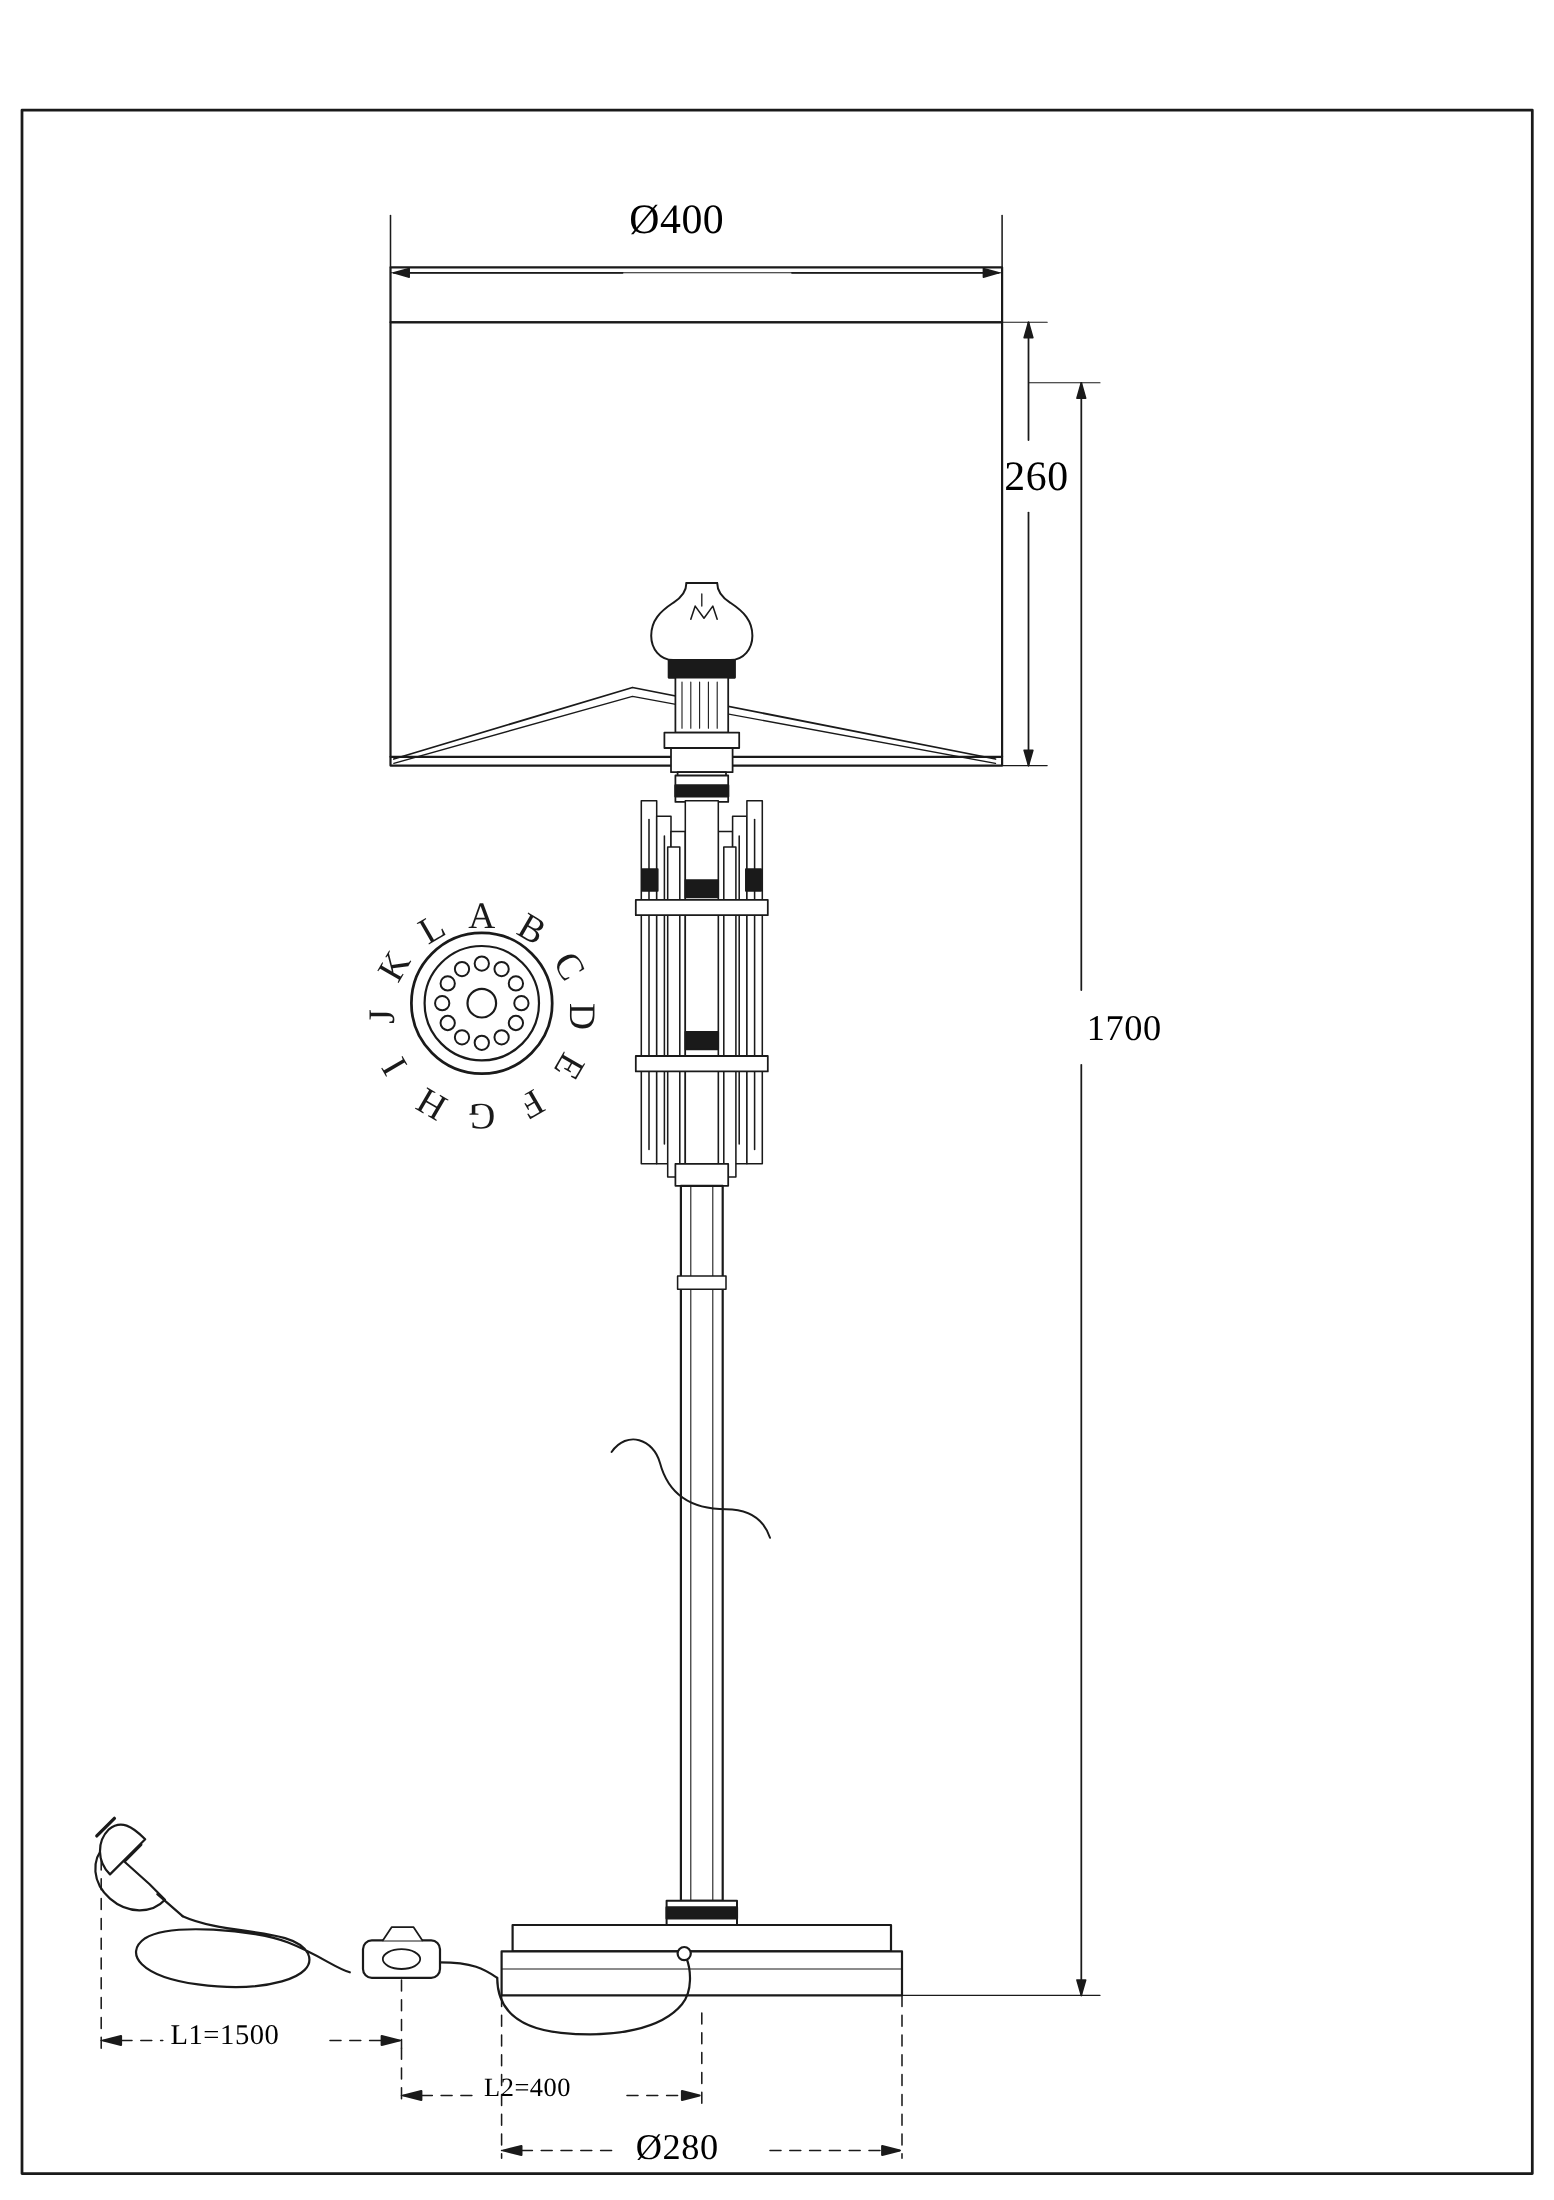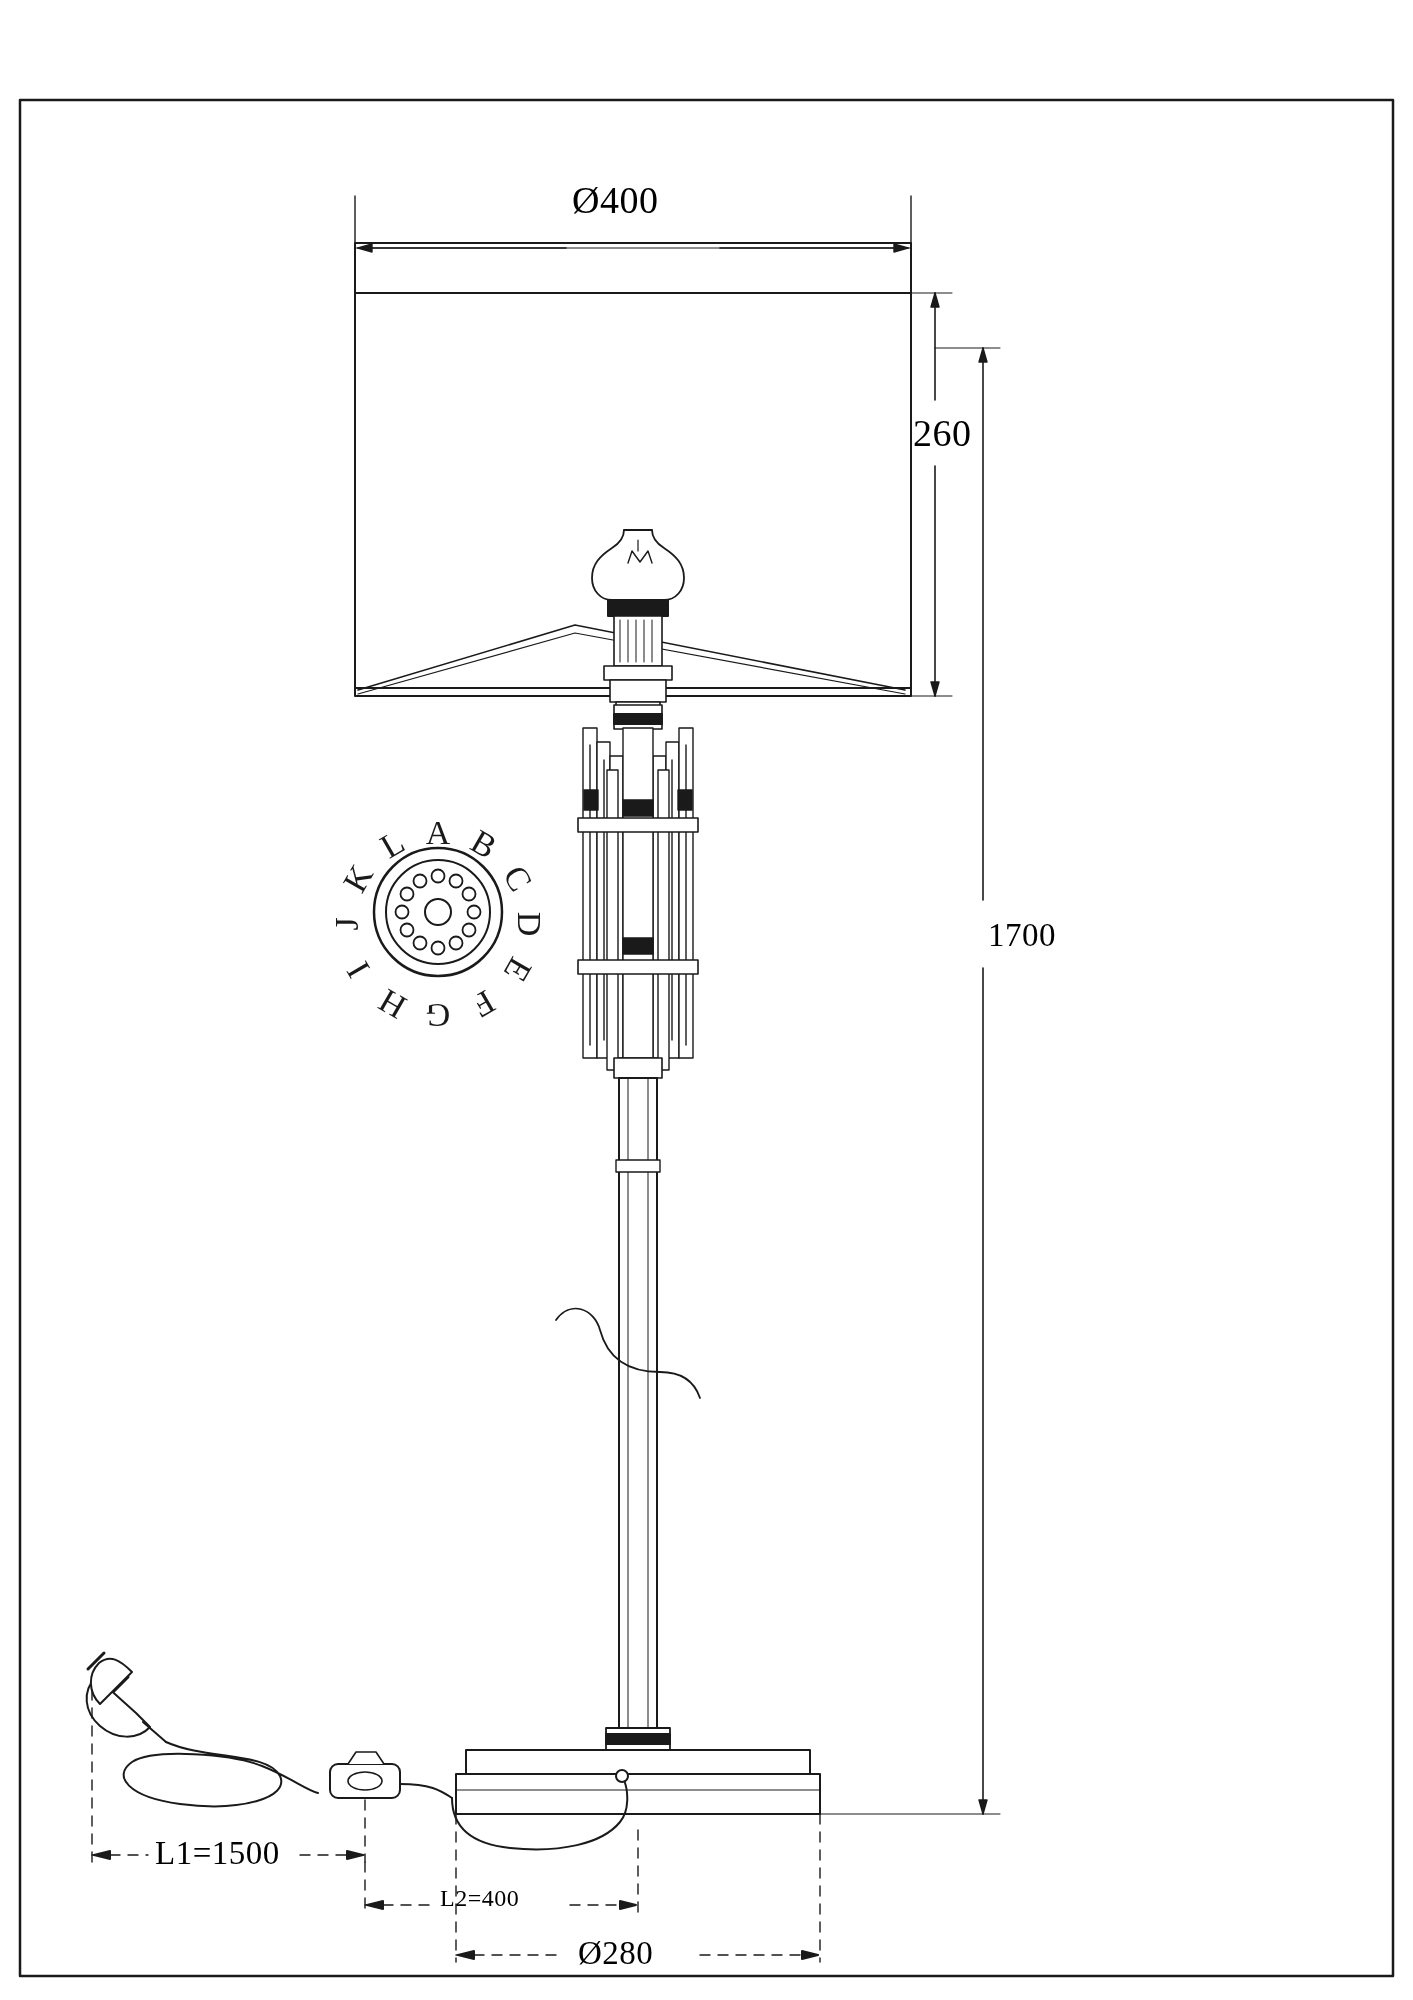--- a/index.html
+++ b/index.html
@@ -27,21 +27,21 @@
   .dim-label {
     position: absolute;
     font-family: "Liberation Serif", serif;
     color: #000000;
     white-space: nowrap;
     letter-spacing: 0.5px;
   }
   .dim-400 { left: 572px; top: 178px; font-size: 38px; }
   .dim-260 { left: 913px; top: 411px; font-size: 38px; }
   .dim-1700 { left: 944px; top: 917px; font-size: 33px; margin-left: 44px; }
-  .dim-l1 { left: 155px; top: 1835px; font-size: 33px; }
+  .dim-l1 { left: 155px; top: 1835px; font-size: 26px; }
   .dim-l2 { left: 428px; top: 1885px; font-size: 24px; margin-left: 12px; }
   .dim-280 { left: 578px; top: 1935px; font-size: 33px; }
 </style>
 </head>
 <body>
 
 <div id="sheet">
 
   <svg id="drawing" viewBox="0 0 1413 2000">
     <g fill="none" stroke="#1a1a1a" stroke-width="2" stroke-linecap="round" stroke-linejoin="round">

